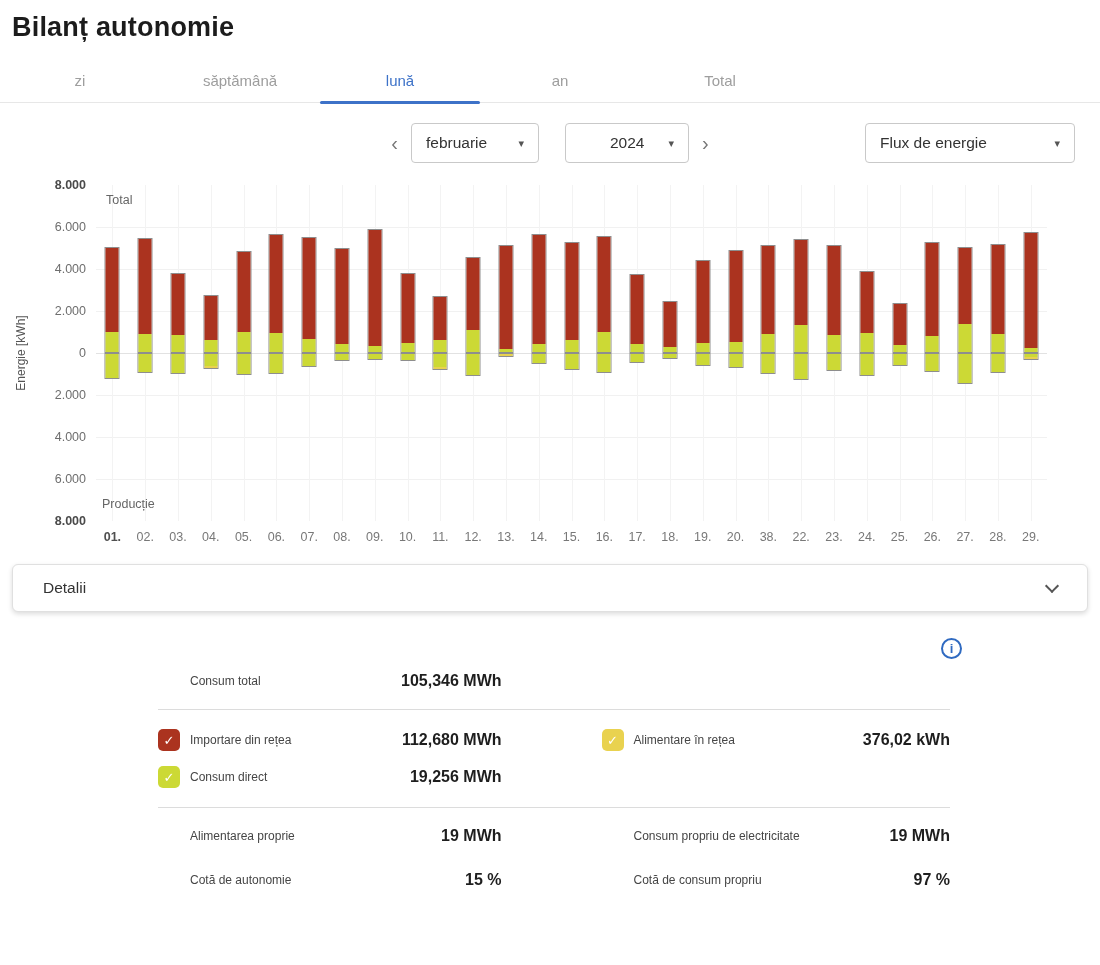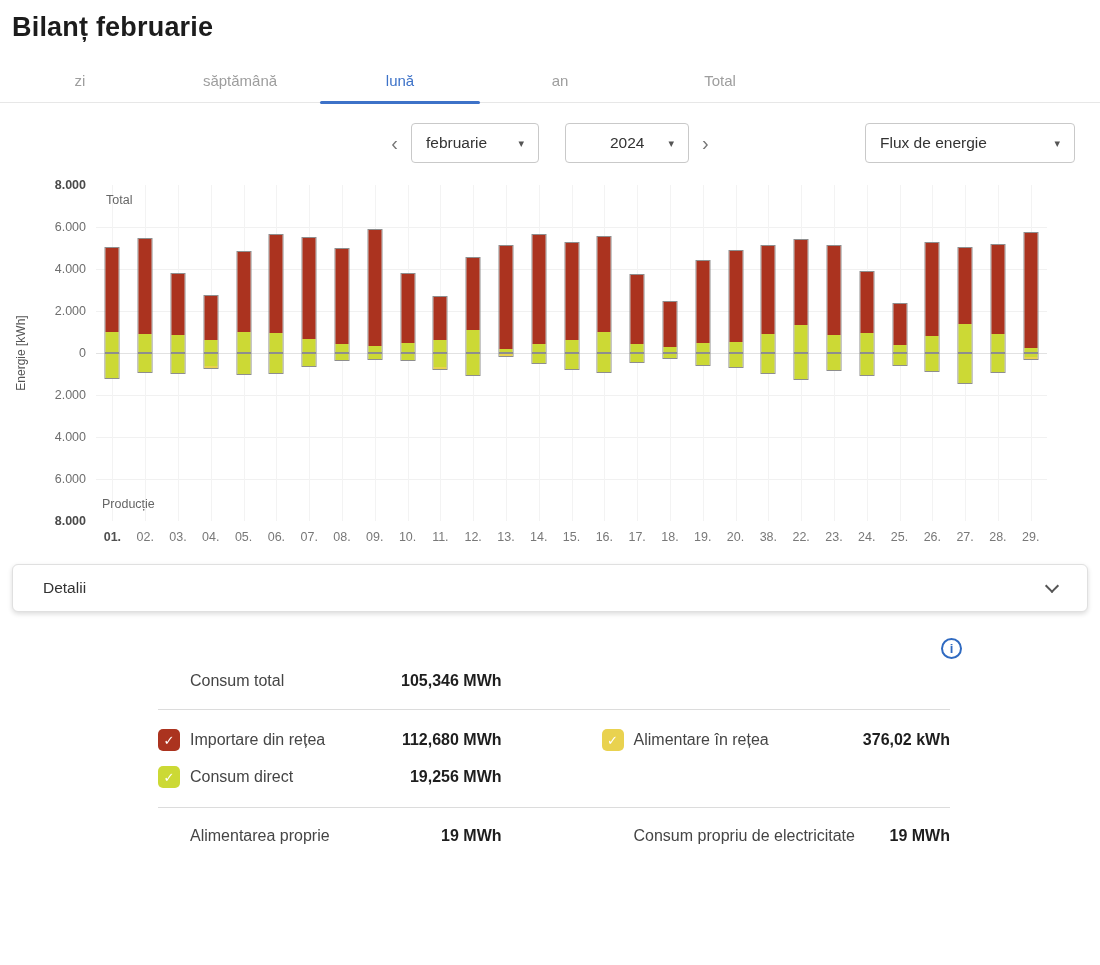--- a/index.html
+++ b/index.html
@@ -62,33 +62,33 @@
 
   
   .details { margin:26px 150px 0 158px; }
   .info-row { display:flex; justify-content:flex-end; padding-right:2px; margin-right:-14px; }
   .info-icon { width:21px; height:21px; border:2.5px solid #2f6ac1; border-radius:50%; color:#2f6ac1;
     display:flex; align-items:center; justify-content:center; font-size:13px; font-weight:bold; cursor:pointer; }
   .dt-row { display:flex; align-items:center; padding:13px 0; }
   .dt-cell { display:flex; align-items:center; }
   .dt-cell.left  { width:56%; padding-right:100px; }
   .dt-cell.right { width:44%; }
-  .dt-label { color:#454545; font-size:16px; }
+  .dt-label { color:#454545; font-size:12px; }
   .dt-label.indent { margin-left:32px; }
   .dt-value { margin-left:auto; font-weight:bold; font-size:16px; color:#1e1e1e; white-space:nowrap; }
   .checkbox { width:22px; height:22px; border-radius:5px; color:#fff; display:flex; align-items:center;
     justify-content:center; font-size:13px; margin-right:10px; cursor:pointer; flex:0 0 22px; }
   .divider { height:1px; background:#dcdcdc; margin:6px 0; }
 </style>
 </head>
 <body>
 
 <div class="page">
 
-  <div class="page-title">Bilanț februarie</div>
+  <div class="page-title">Bilanț autonomie</div>
 
   <div class="tabbar">
       <div class="tab">zi</div>
       <div class="tab">săptămână</div>
       <div class="tab active">lună</div>
       <div class="tab">an</div>
       <div class="tab">Total</div>
     </div>
 
   <div class="controls">
@@ -512,14 +512,24 @@
       <div class="dt-cell left">
         <span class="dt-label indent">Alimentarea proprie</span>
         <span class="dt-value">19 MWh</span>
       </div>
       <div class="dt-cell right">
         <span class="dt-label indent">Consum propriu de electricitate</span>
         <span class="dt-value">19 MWh</span>
       </div>
     </div>
 
+    <div class="dt-row">
+      <div class="dt-cell left">
+        <span class="dt-label indent">Cotă de autonomie</span>
+        <span class="dt-value">15 %</span>
+      </div>
+      <div class="dt-cell right">
+        <span class="dt-label indent">Cotă de consum propriu</span>
+        <span class="dt-value">97 %</span>
+      </div>
+    </div>
   </div>
 </div>
 
 </body></html>

